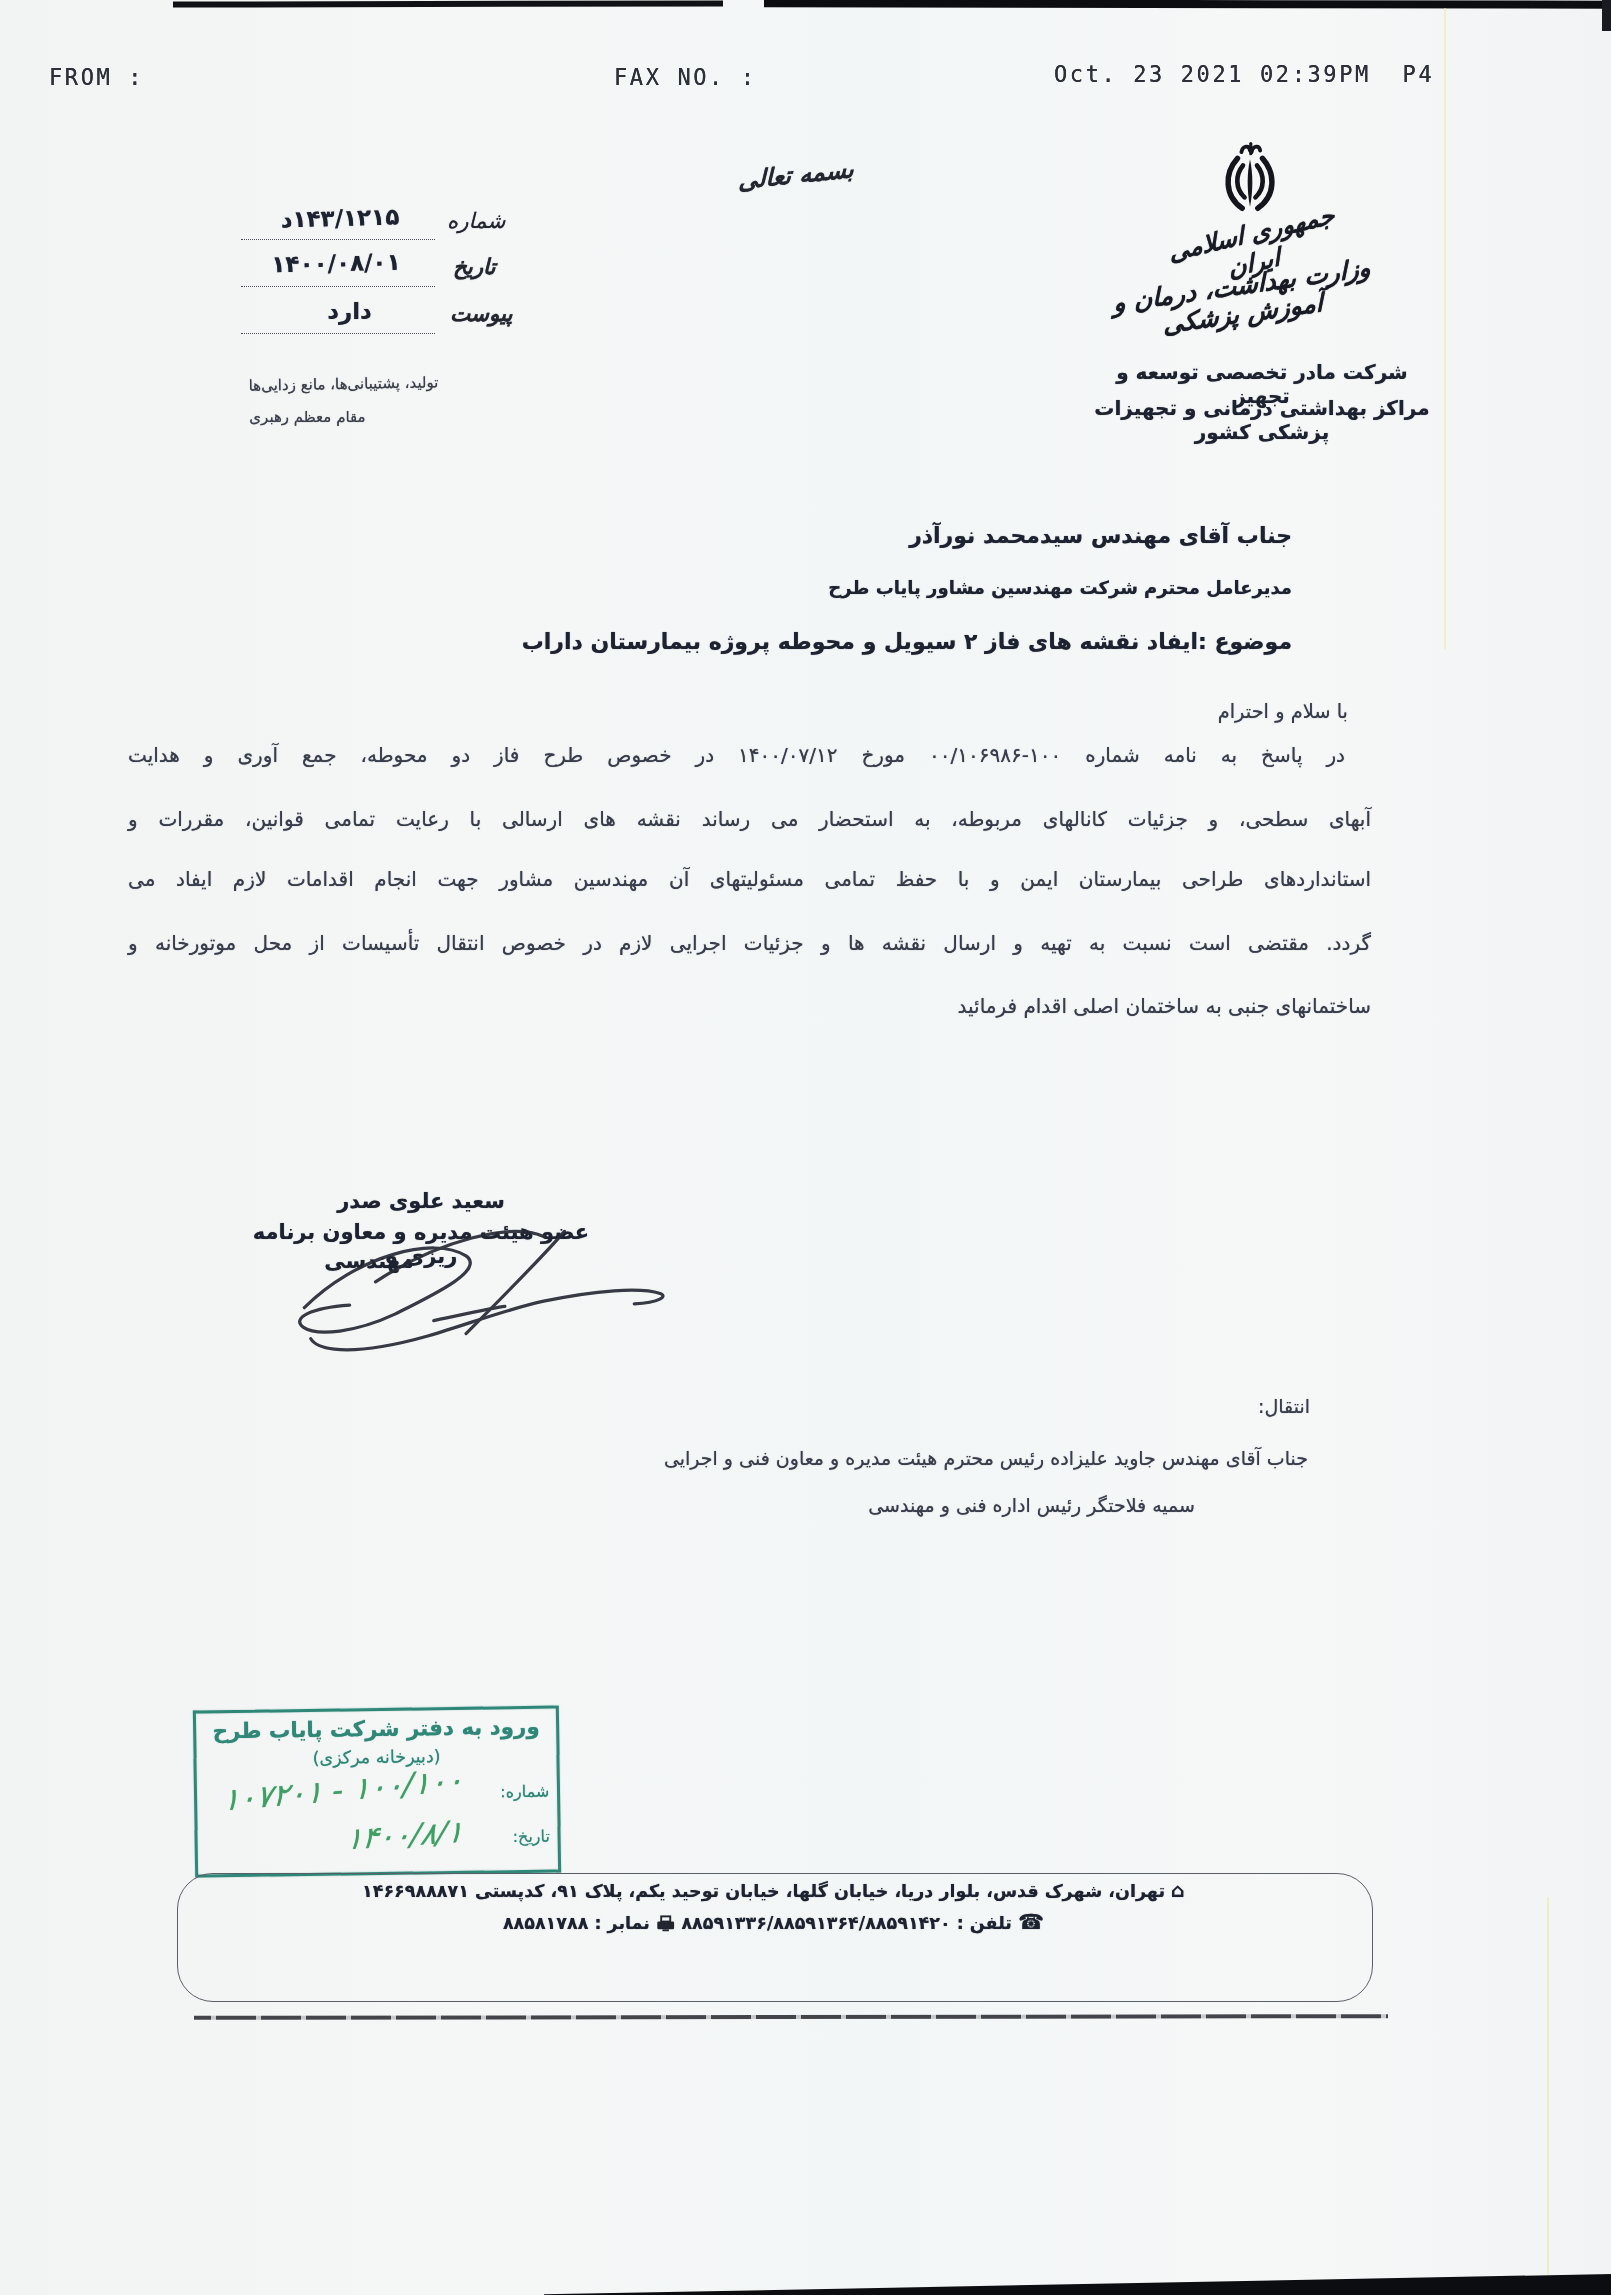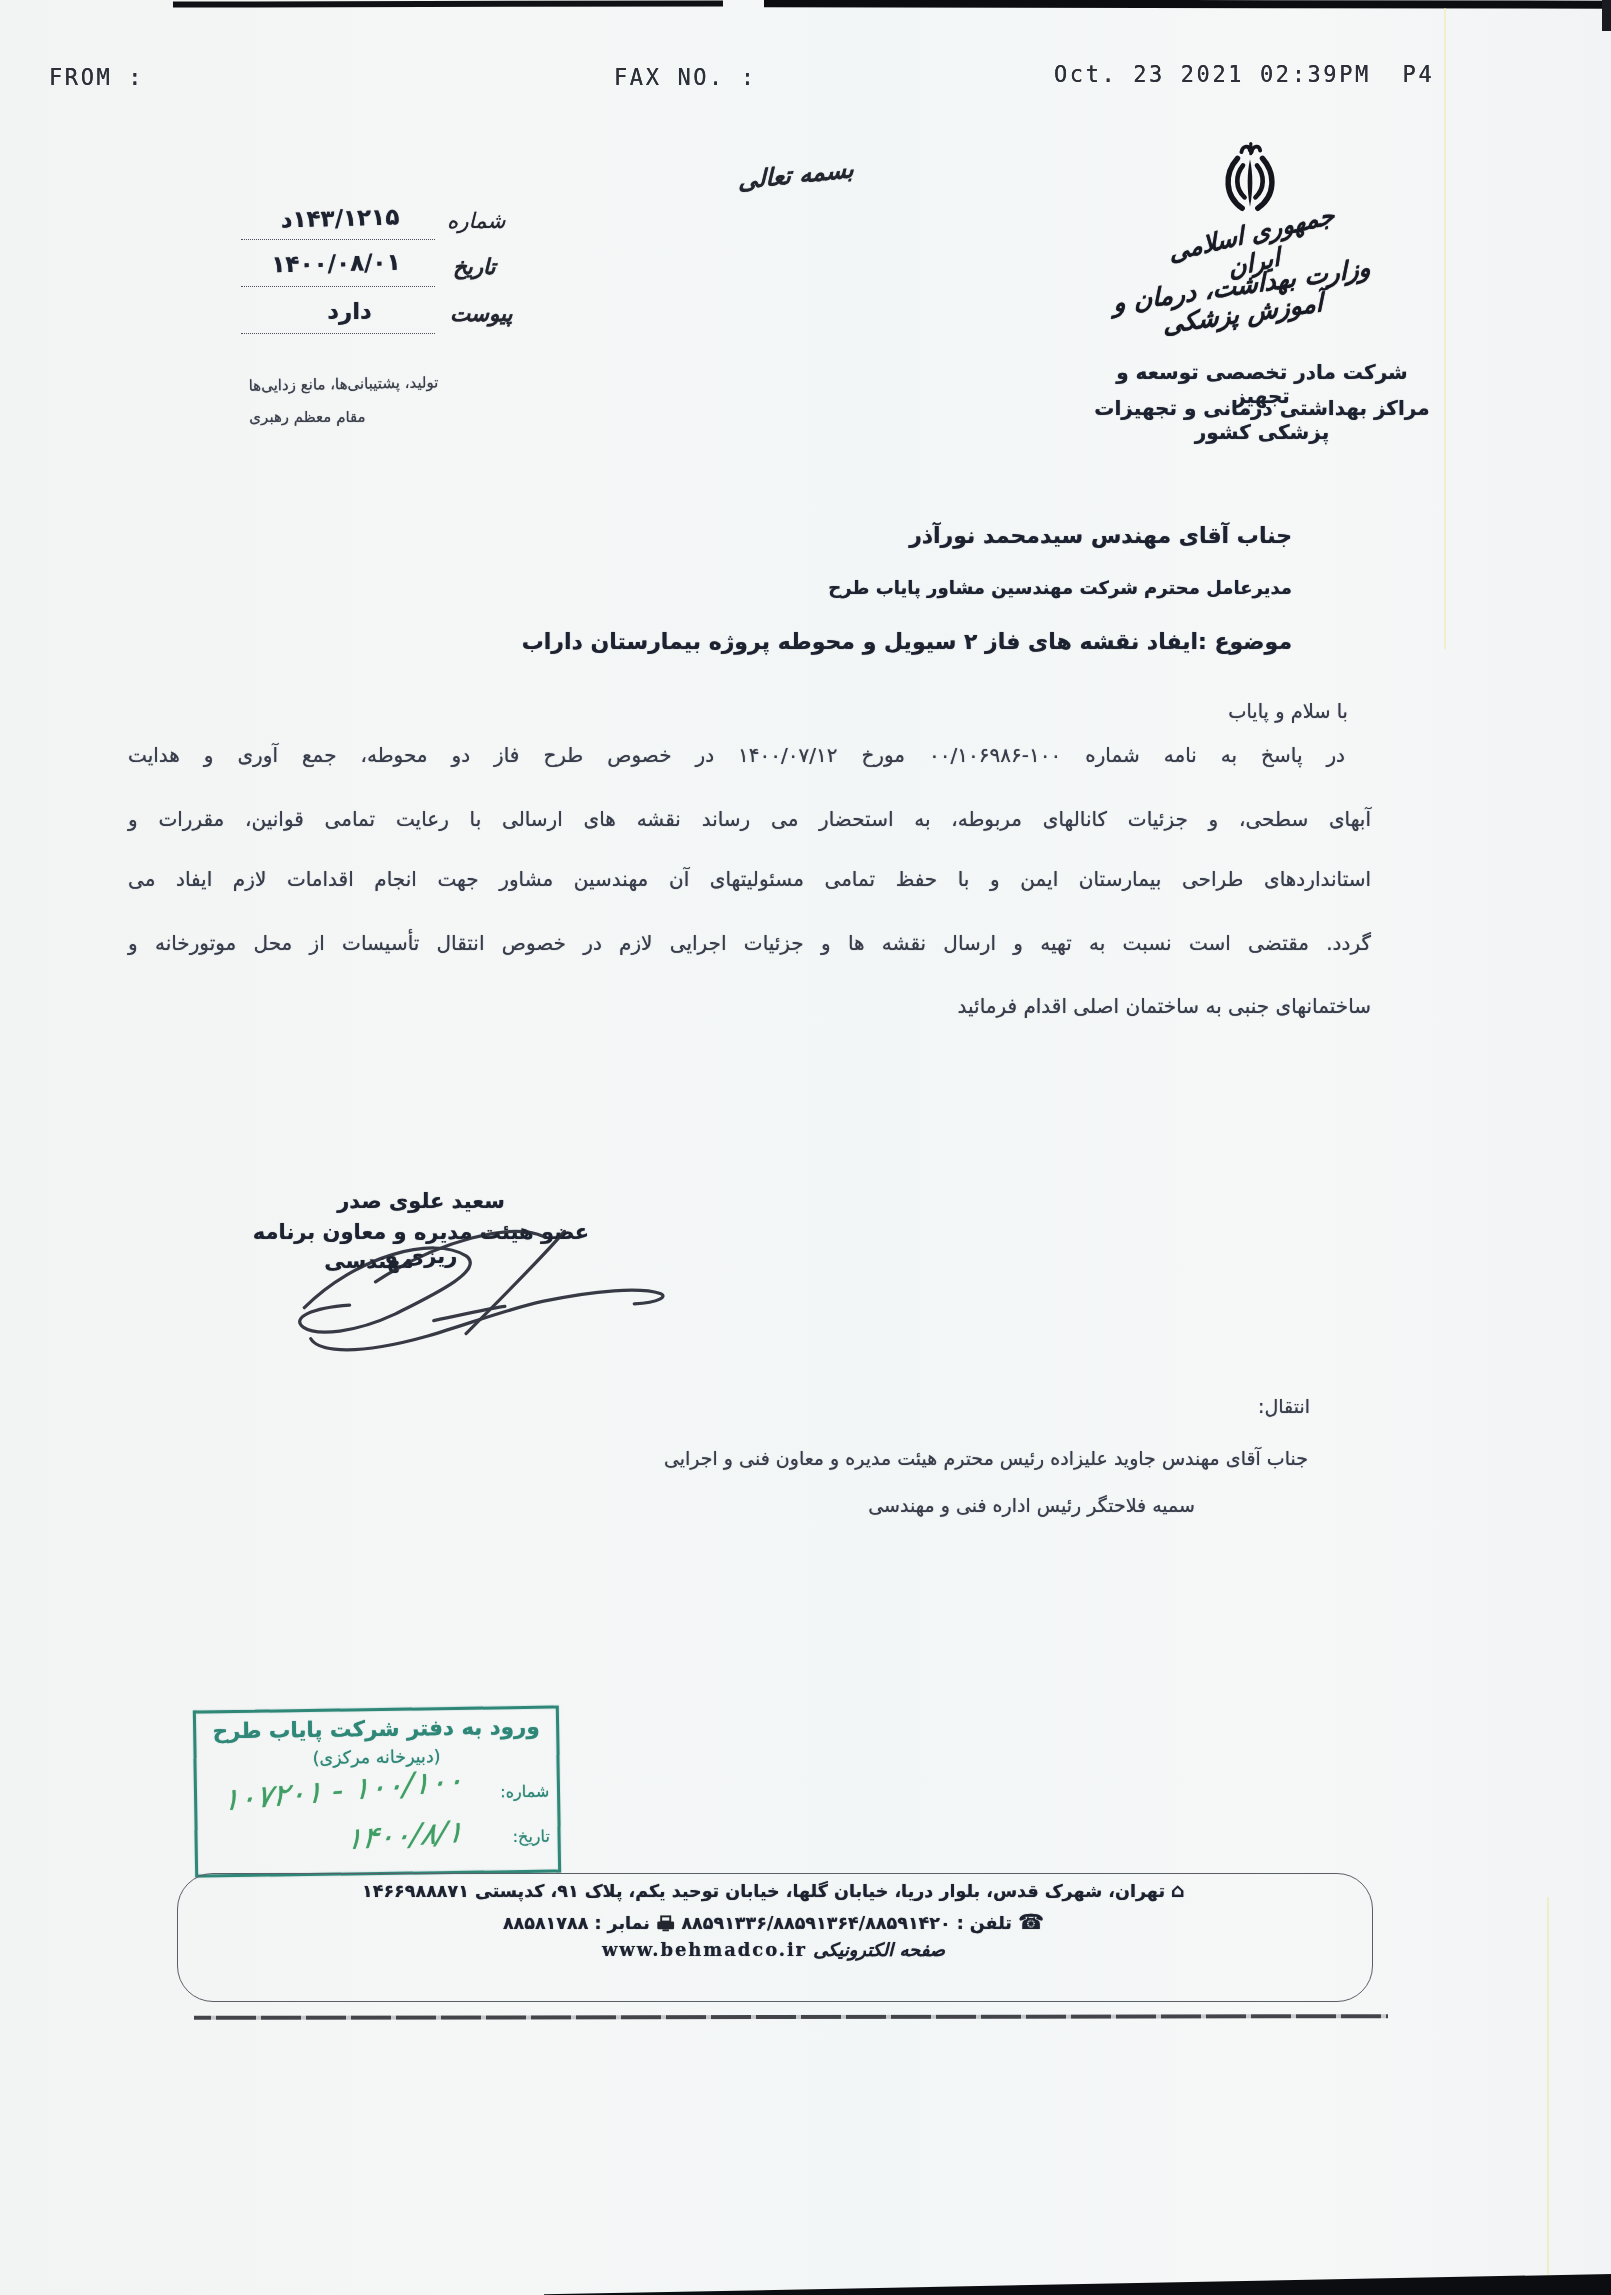--- a/index.html
+++ b/index.html
@@ -68,21 +68,21 @@
   <div class="abs fa boldfa scan" style="left:304px;top:298px;width:91px;text-align:center;font-size:23px;">دارد</div>
   <div class="abs leader" style="left:241px;top:331px;width:194px;height:1.9px;"></div>
 
   <div class="abs fa scan" style="left:227px;top:375px;width:233px;text-align:center;font-size:15px;color:#3b3f4a;transform:rotate(-1deg);">تولید، پشتیبانی‌ها، مانع زدایی‌ها</div>
   <div class="abs fa scan" style="left:246px;top:408px;width:123px;text-align:center;font-size:15px;color:#3b3f4a;">مقام معظم رهبری</div>
 
   <div class="abs fa boldfa scan" style="right:320px;top:523px;font-size:22px;">جناب آقای مهندس سیدمحمد نورآذر</div>
   <div class="abs fa boldfa scan" style="right:320px;top:577px;font-size:18px;">مدیرعامل محترم شرکت مهندسین مشاور پایاب طرح</div>
   <div class="abs fa boldfa scan" style="right:320px;top:629px;font-size:22px;">موضوع :ایفاد نقشه های فاز ۲ سیویل و محوطه پروژه بیمارستان داراب</div>
 
-  <div class="abs fa bodyfa scan" style="right:264px;top:700px;font-size:19.4px;">با سلام و پایاب</div>
+  <div class="abs fa bodyfa scan" style="right:264px;top:700px;font-size:19.4px;">با سلام و احترام</div>
 
   <div class="abs fa bodyfa scan" style="left:128px;top:743px;width:1243px;font-size:20px;text-align:justify;text-align-last:justify;padding-right:26px;box-sizing:border-box;">در پاسخ به نامه شماره ۱۰۰-۰۰/۱۰۶۹۸۶ مورخ ۱۴۰۰/۰۷/۱۲ در خصوص طرح فاز دو محوطه، جمع آوری و هدایت</div>
   <div class="abs fa bodyfa scan" style="left:128px;top:807px;width:1243px;font-size:20px;text-align:justify;text-align-last:justify;">آبهای سطحی، و جزئیات کانالهای مربوطه، به استحضار می رساند نقشه های ارسالی با رعایت تمامی قوانین، مقررات و</div>
   <div class="abs fa bodyfa scan" style="left:128px;top:867px;width:1243px;font-size:20px;text-align:justify;text-align-last:justify;">استانداردهای طراحی بیمارستان ایمن و با حفظ تمامی مسئولیتهای آن مهندسین مشاور جهت انجام اقدامات لازم ایفاد می</div>
   <div class="abs fa bodyfa scan" style="left:128px;top:931px;width:1243px;font-size:20px;text-align:justify;text-align-last:justify;">گردد. مقتضی است نسبت به تهیه و ارسال نقشه ها و جزئیات اجرایی لازم در خصوص انتقال تأسیسات از محل موتورخانه و</div>
   <div class="abs fa bodyfa scan" style="left:128px;top:994px;width:1243px;font-size:20px;text-align:right;">ساختمانهای جنبی به ساختمان اصلی اقدام فرمائید</div>
 
   <div class="abs fa boldfa scan" style="left:285px;top:1189px;width:272px;text-align:center;font-size:21px;">سعید علوی صدر</div>
   <div class="abs fa boldfa scan" style="left:227px;top:1220px;width:388px;text-align:center;font-size:21px;">عضو هیئت مدیره و معاون برنامه ریزی و</div>
   <div class="abs fa boldfa scan" style="left:272px;top:1249px;width:194px;text-align:center;font-size:21px;">مهندسی</div>
@@ -121,22 +121,18 @@
       <span>۸۸۵۹۱۴۲۰‏/‏۸۸۵۹۱۳۶۴‏/‏۸۸۵۹۱۳۳۶</span>
       <svg viewBox="0 0 30 26" style="width:19.4px;height:17px;vertical-align:-2.6px;">
         <rect x="2" y="10" width="26" height="12" rx="2" fill="#23262f"></rect>
         <rect x="8" y="2" width="14" height="8" fill="none" stroke="#23262f" stroke-width="3"></rect>
         <rect x="10" y="22" width="10" height="3" fill="#23262f"></rect>
       </svg>
       <span>نمابر :</span>
       <span>۸۸۵۸۱۷۸۸</span>
     </span>
   </div>
-  <div class="abs fa boldfa scan" style="left:241px;top:1939px;width:1065px;direction:rtl;text-align:center;font-size:18px;">
-    <span style="font-style:italic;">صفحه الکترونیکی</span>
-    <span style="direction:ltr;unicode-bidi:embed;font-family:'DejaVu Serif',serif;font-weight:700;letter-spacing:1.9px;">www.behmadco.ir</span>
-  </div>
 
   <div class="abs hline" style="left:194px;top:2015px;width:1194px;height:3.9px;opacity:.85;transform:rotate(-0.08deg);"></div>
   <div class="abs" style="left:544px;top:2271px;width:1068px;height:24.6px;background:#0c0d10;clip-path:polygon(0 95%,100% 12%,100% 100%,0 100%);"></div>
 
 </div>
 
 
 </body></html>

